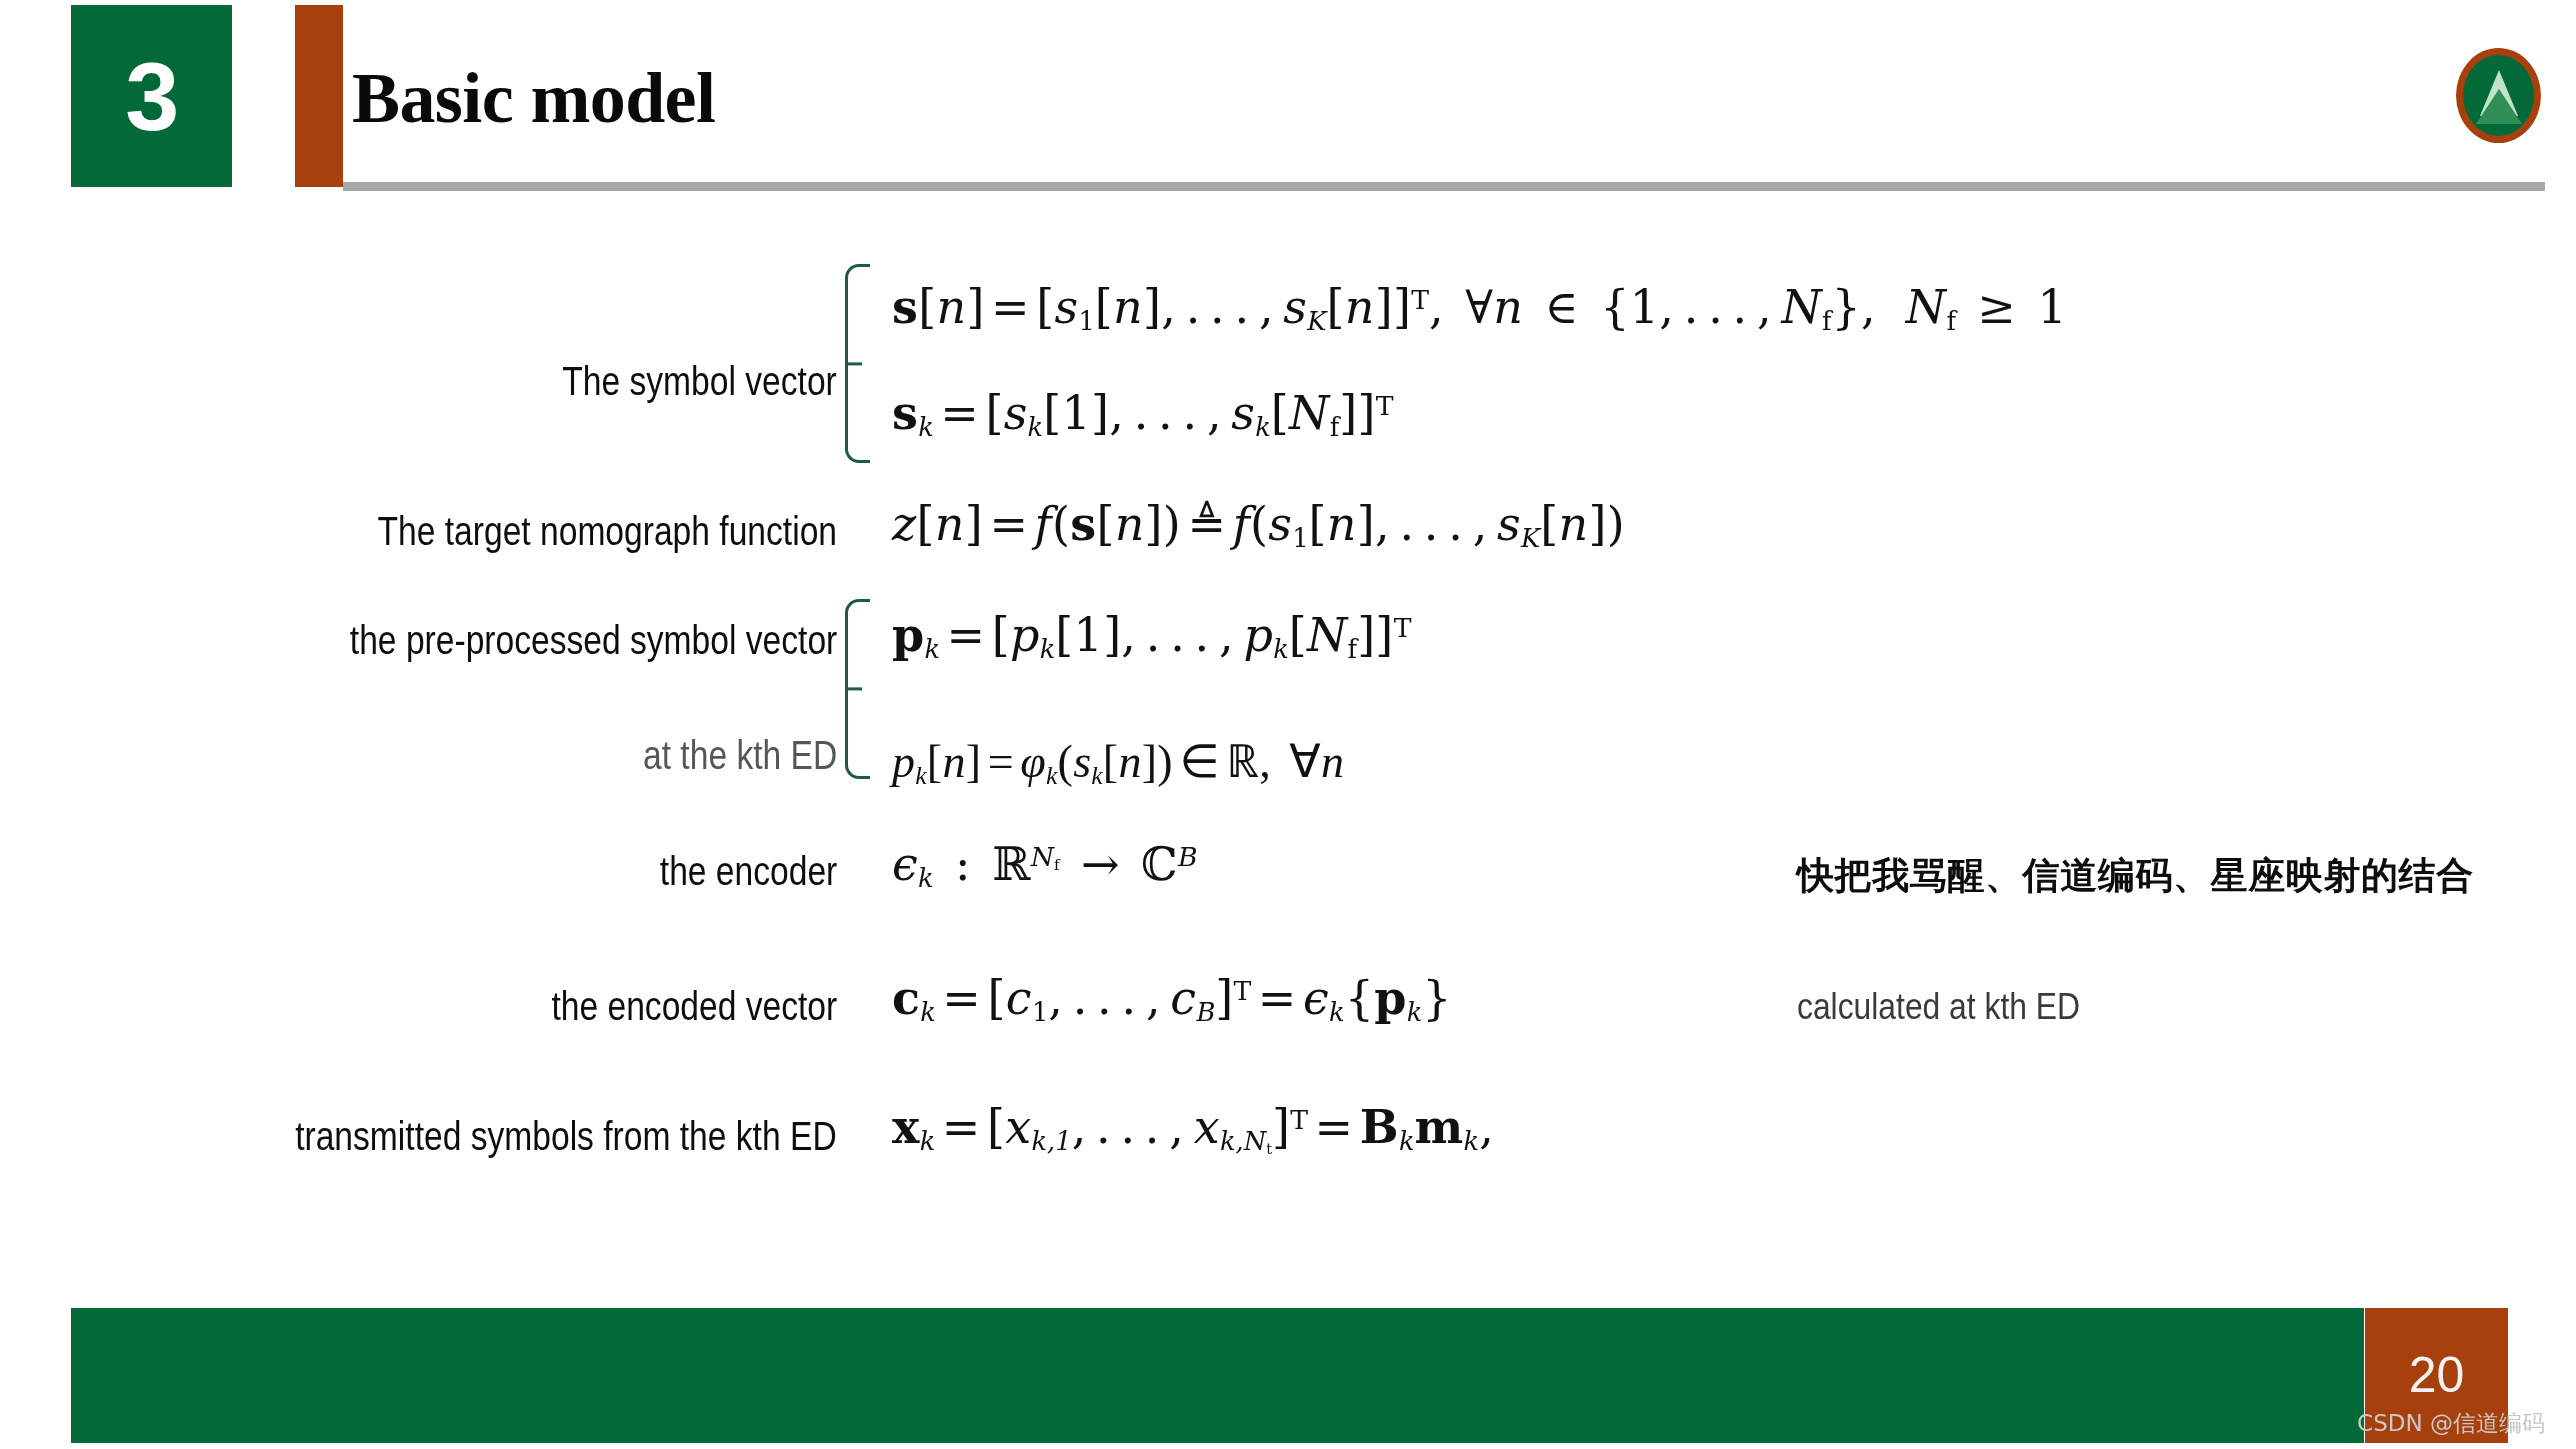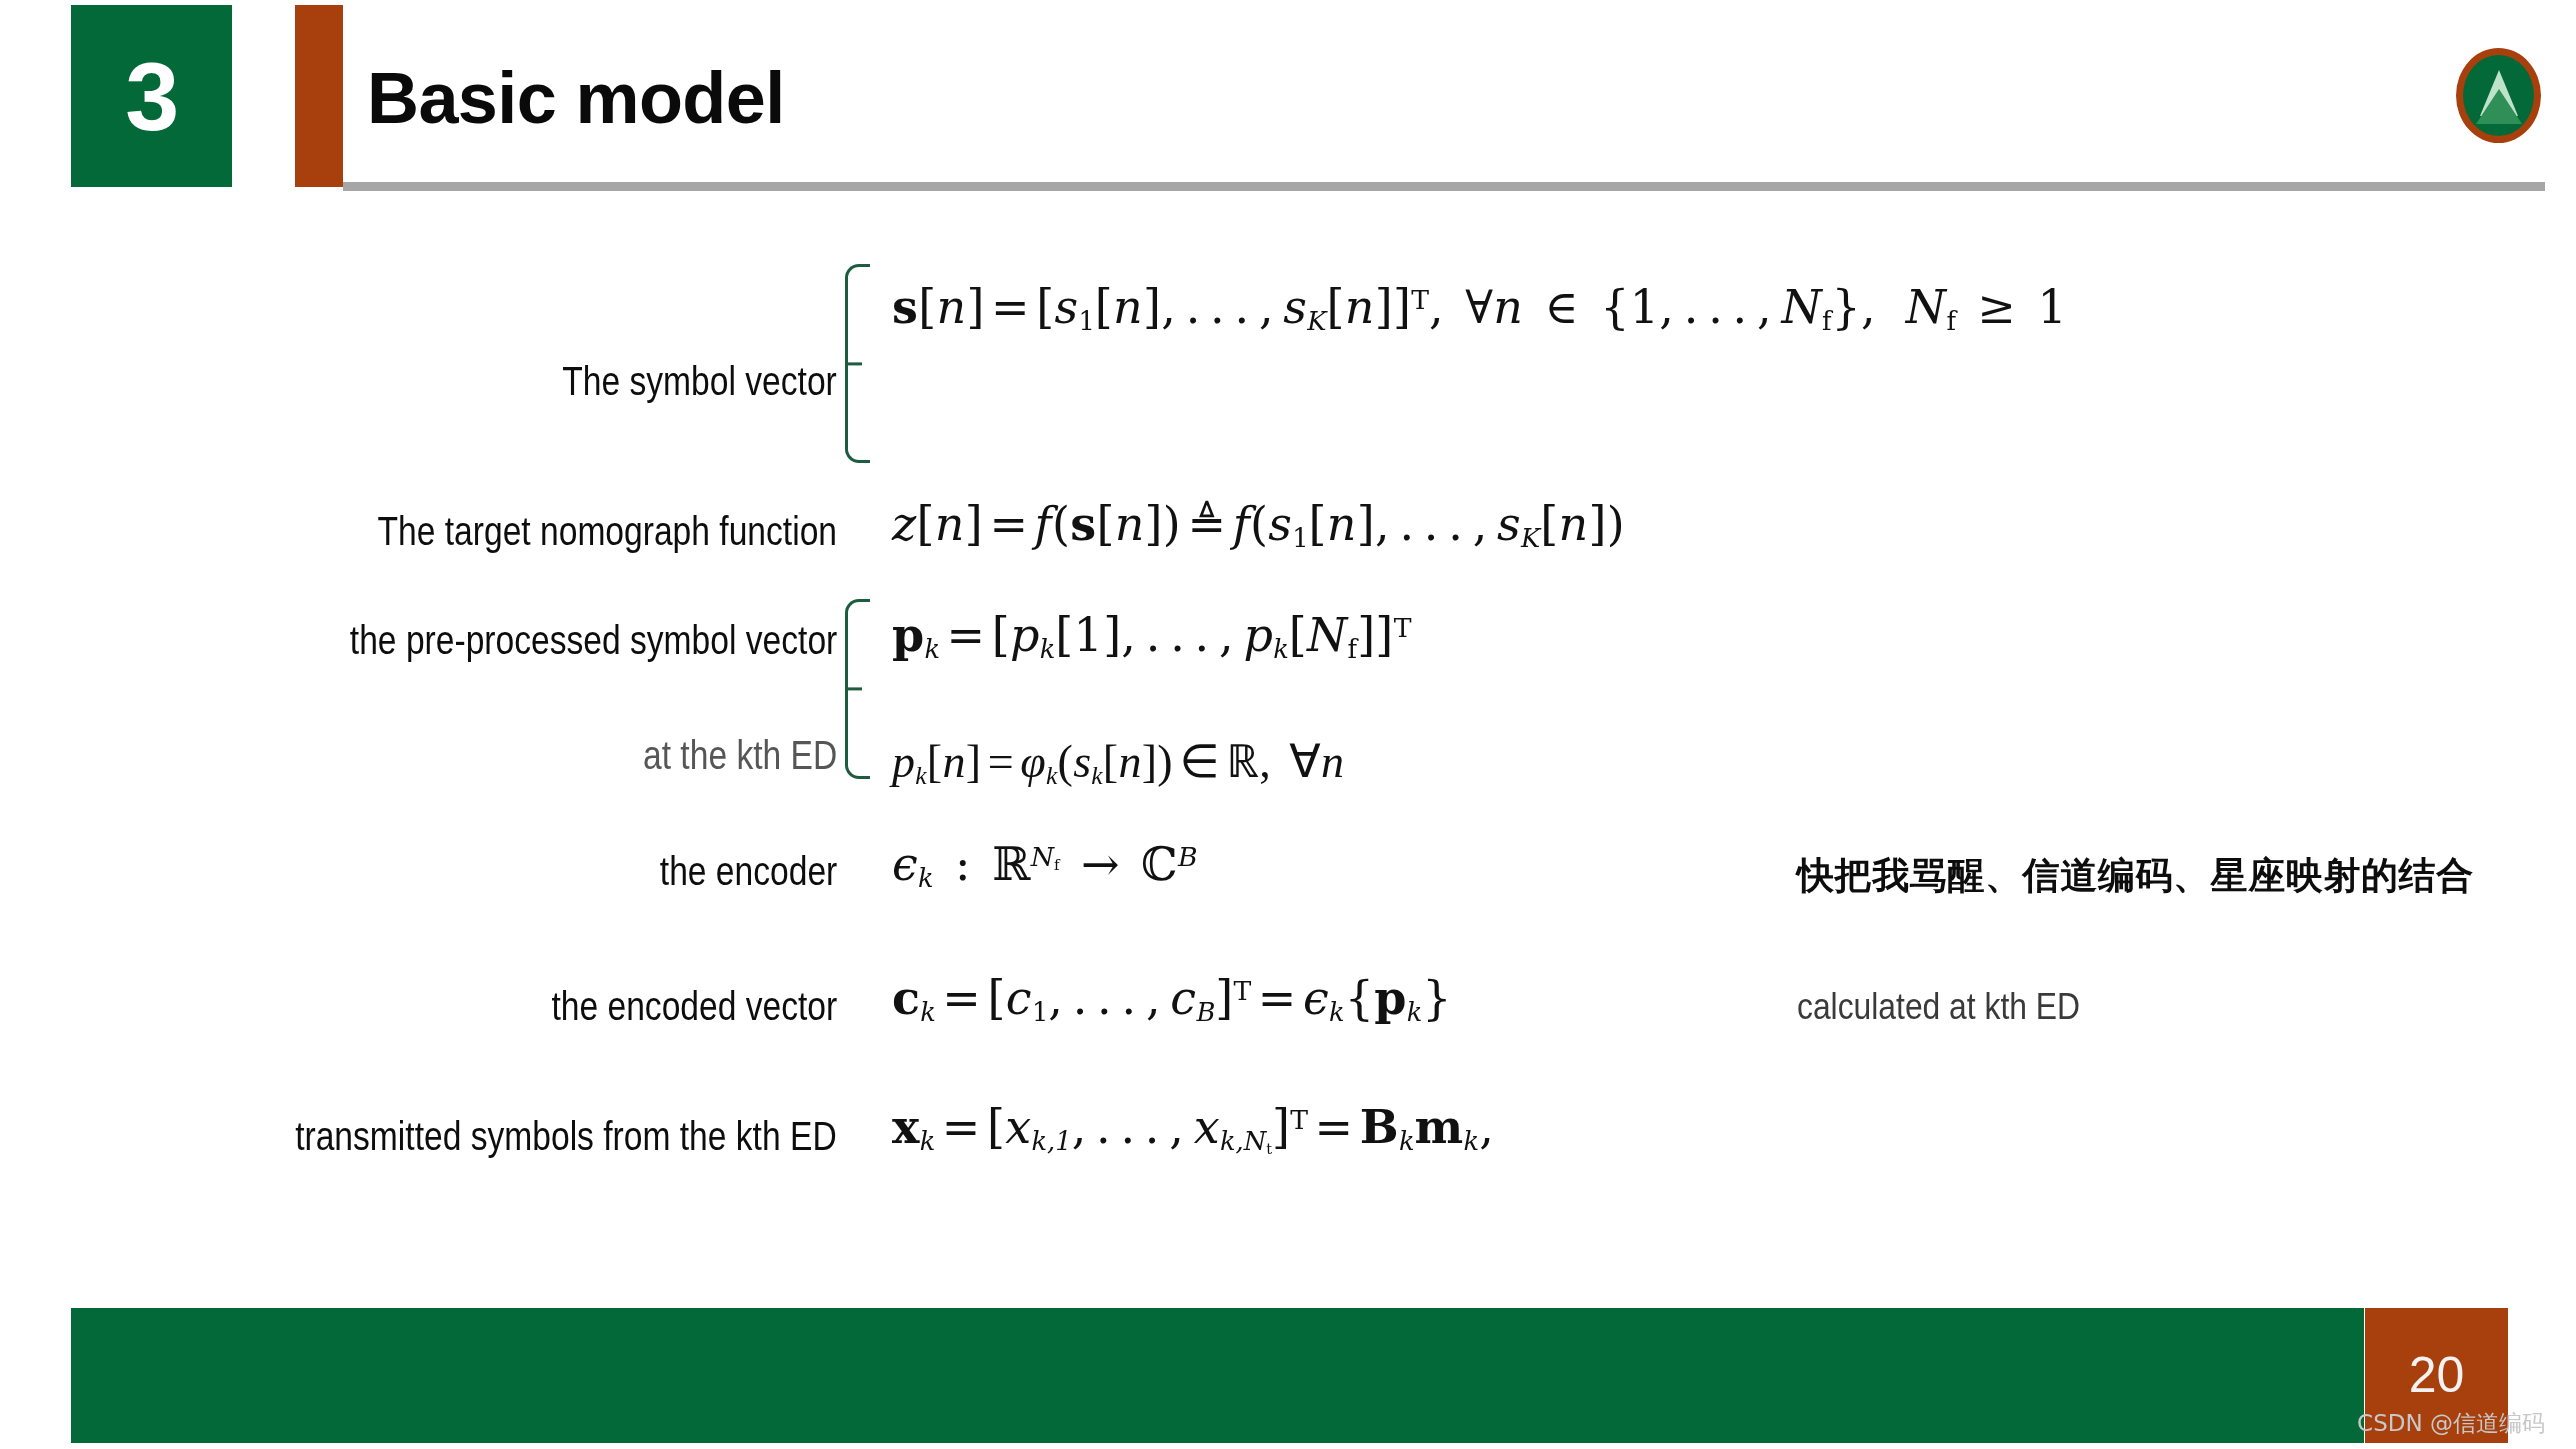--- a/index.html
+++ b/index.html
@@ -37,25 +37,25 @@
     letter-spacing: -1.3px;
   }
   #header-accent-bar {
     position: absolute;
     left: 295px; top: 5.2px;
     width: 48px; height: 182px;
     background: #a8400d;
   }
   #header-title {
     position: absolute;
-    left: 367px; top: 57px;
+    left: 352px; top: 57px;
     font-size: 72px;
     font-weight: bold;
     color: #0a0a0a;
-    font-family: Liberation Sans, sans-serif;
+    font-family: Liberation Serif, serif;
     letter-spacing: -0.6px;
     white-space: nowrap;
   }
   #header-rule {
     position: absolute;
     left: 343px; top: 182px;
     width: 2202px; height: 9px;
     background: #a6a6a6;
   }
 
@@ -250,20 +250,23 @@
 
 <div id="content">
 
   <div class="label" style="right:1739px; top:166px;">The symbol vector</div>
   <div class="brace" style="left:845px; top:71px; height:193px;"></div>
 
   <div class="math" style="left:892px; top:87px;">
     <b>s</b>[<i>n</i>]<span class="op">=</span>[<i>s</i><sub class="up">1</sub>[<i>n</i>], . . . , <i>s</i><sub>K</sub>[<i>n</i>]]<sup>T</sup>,<span class="thin"></span> ∀<i>n</i> <span class="op">∈</span> {1, . . . , <i>N</i><sub class="up">f</sub>},&nbsp; <i>N</i><sub class="up">f</sub> <span class="op">≥</span> 1
   </div>
 
+  <div class="math" style="left:892px; top:193px;">
+    <b>s</b><sub>k</sub><span class="op">=</span>[<i>s</i><sub>k</sub>[1], . . . , <i>s</i><sub>k</sub>[<i>N</i><sub class="up">f</sub>]]<sup>T</sup>
+  </div>
 
   <div class="label" style="right:1739px; top:316px;">The target nomograph function</div>
 
   <div class="math" style="left:892px; top:304px;">
     <i>z</i>[<i>n</i>]<span class="op">=</span><i>f</i>(<b>s</b>[<i>n</i>])<span class="op">≜</span><i>f</i>(<i>s</i><sub class="up">1</sub>[<i>n</i>], . . . , <i>s</i><sub>K</sub>[<i>n</i>])
   </div>
 
   <div class="label" style="right:1739px; top:425px;">the pre-processed symbol vector</div>
   <div class="label grey" style="right:1739px; top:540px;">at the kth ED</div>
   <div class="brace" style="left:845px; top:406px; height:174px;"></div>

